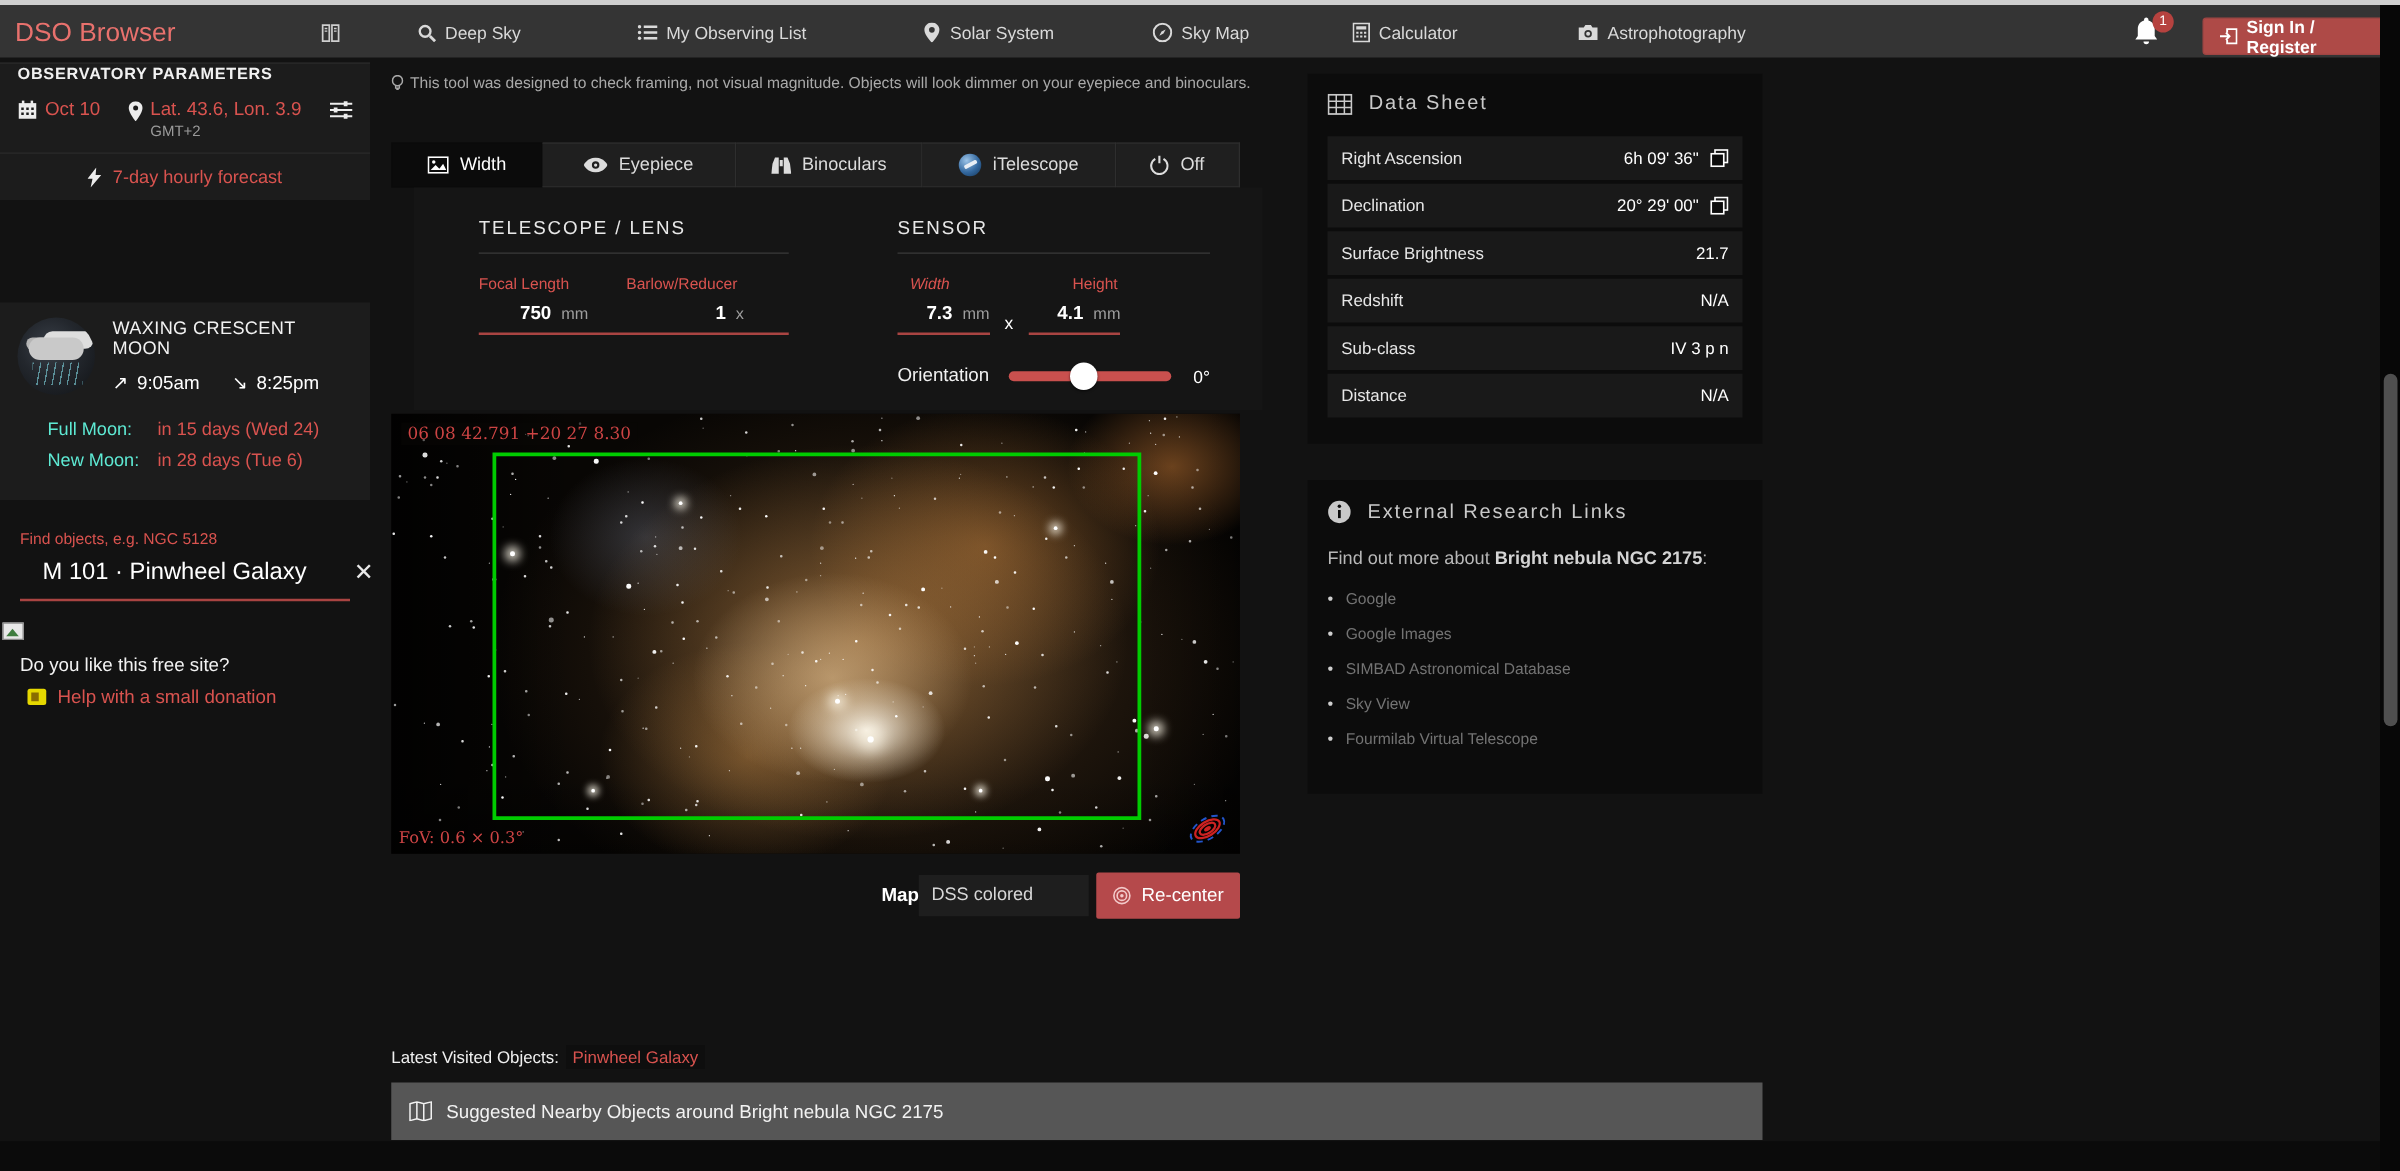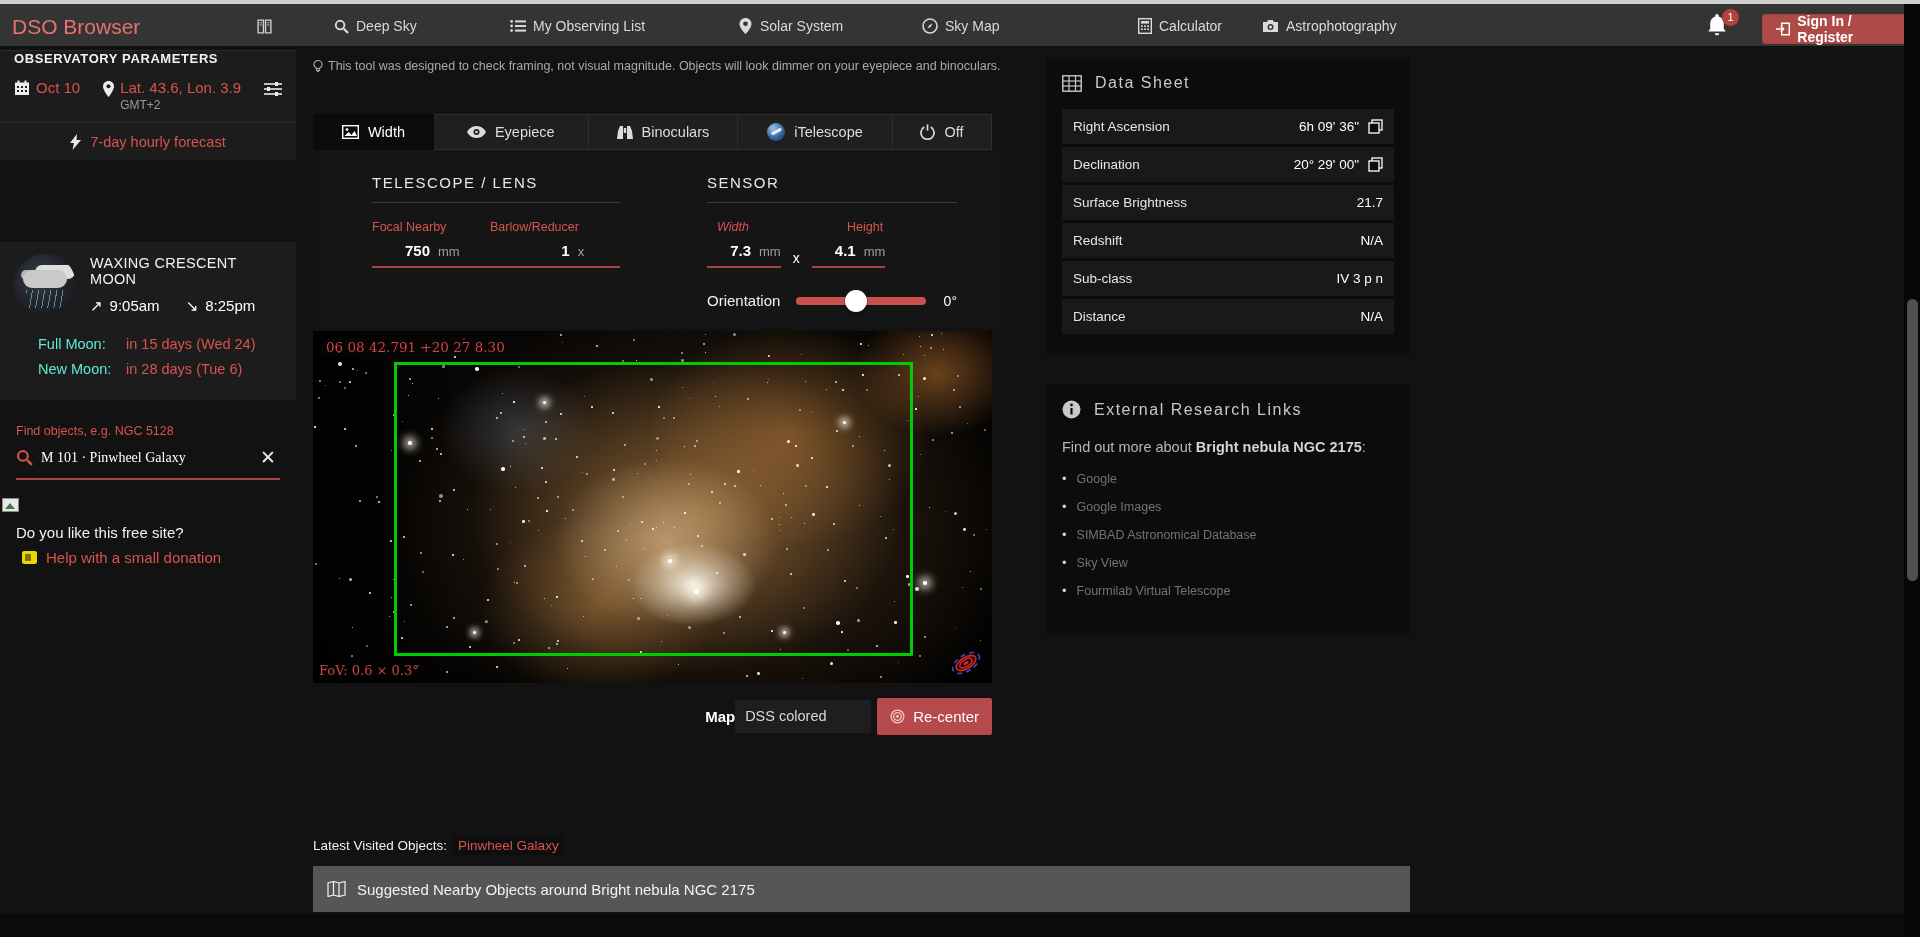--- a/index.html
+++ b/index.html
@@ -40,40 +40,40 @@
   .moon-times { display:flex; gap:26px; margin-top:10px; font-size:15px; color:#fff; }
   .moon-times .arrow { color:#fff; font-size:15px; margin-right:7px; }
   .moon-rows { margin-top:20px; margin-left:24px; font-size:14.5px; }
   .moon-rows .mrow { display:flex; margin-bottom:9px; }
   .moon-rows .mlab { color:#5eead4; width:88px; }
   .moon-rows .mval { color:#d9534f; }
 
   .search-block { left:0; top:424px; width:296px; padding:0 16px; }
   .search-hint { color:#d9534f; font-size:12.5px; }
   .search-row { display:flex; align-items:center; margin-top:8px; padding-bottom:9px; border-bottom:2px solid #a94442; }
-  .search-input { flex:1; background:transparent; border:none; outline:none; color:#fff; font-size:14px; font-family:Liberation Serif, serif; margin-left:8px; }
+  .search-input { flex:1; background:transparent; border:none; outline:none; color:#fff; font-size:19px; font-family:Liberation Sans, sans-serif; margin-left:18px; }
   .clear-x { color:#e8e8e8; font-size:19px; cursor:pointer; padding:0 4px; }
 
   .broken-img { left:2px; top:498px; width:17px; height:14px; border:1px solid #8a8a8a; background:#e8e8e8; position:absolute; }
   .broken-img:before { content:""; position:absolute; left:2px; bottom:2px; border-left:5px solid transparent; border-right:5px solid transparent; border-bottom:6px solid #3f7d3f; }
   .donate-q { left:16px; top:524px; color:#f2f2f2; font-size:15px; }
   .donate-link { left:22px; top:549px; display:flex; gap:9px; align-items:center; color:#d9534f; font-size:15px; cursor:pointer; }
   .hand-ic { width:15px; height:13px; background:#e6d800; border-radius:2px; position:relative; }
   .hand-ic:before { content:""; position:absolute; left:3px; top:3px; width:6px; height:7px; background:#8a6d00; }
 
   
   .notice { left:313px; top:56px; width:700px; color:#a9a9a9; font-size:12.5px; line-height:1.6; }
   .tabbar { left:313px; top:114px; width:679px; height:36px; display:flex; }
   .tab { display:flex; align-items:center; justify-content:center; gap:9px; font-size:14.5px; color:#dcdcdc; background:#1f1f1f; border:1px solid #2e2e2e; border-left:none; cursor:pointer; }
   .tab:first-child { border-left:1px solid #2e2e2e; }
   .tab.active { background:#0b0b0b; color:#fff; border-color:#0b0b0b; }
   .itel-ic { width:18px; height:18px; border-radius:50%; background:radial-gradient(circle at 35% 30%, #9cc4e8 0%, #33689f 55%, #133457 100%); position:relative; }
   .itel-ic:before { content:""; position:absolute; left:4px; top:7px; width:11px; height:3px; background:#e8eef5; transform:rotate(-28deg); border-radius:1px; }
 
-  .formcard { left:320px; top:150px; width:679px; height:178px; background:#151515; padding:24px 0 0 52px; }
+  .formcard { left:331px; top:150px; width:679px; height:178px; background:#151515; padding:24px 0 0 52px; }
   .form-cols { display:flex; }
   .fcol-left { width:248px; }
   .fcol-right { margin-left:87px; width:250px; }
   .sec-title { color:#e8e8e8; font-size:15px; letter-spacing:1.5px; padding-bottom:11px; border-bottom:1px solid #3a3a3a; }
   .flabels { display:flex; margin-top:17px; font-size:12.5px; color:#d9534f; }
   .finputs { display:flex; align-items:baseline; margin-top:8px; padding-bottom:7px; }
   .underline-red { border-bottom:2px solid #a94442; }
   .num-input { background:transparent; border:none; outline:none; color:#fff; font-size:15px; font-weight:bold; text-align:right; font-family:"Liberation Sans",sans-serif; }
   .unit { color:#9e9e9e; font-size:13px; margin-left:8px; }
   .sensor-pair { display:flex; align-items:flex-end; margin-top:8px; }
@@ -177,21 +177,21 @@
       </svg>
     <span>Solar System</span>
   </span>
   <span class="abs nav-item" style="left:922px;">
     <svg class="ic" width="16" height="16" viewBox="0 0 16 16">
         <circle cx="8" cy="8" r="7" fill="none" stroke="#d9d9d9" stroke-width="1.6"></circle>
         <path d="M10.5 5.5L8.8 8.8 5.5 10.5 7.2 7.2z" fill="#d9d9d9"></path>
       </svg>
     <span>Sky Map</span>
   </span>
-  <span class="abs nav-item" style="left:1138px;">
+  <span class="abs nav-item" style="left:1082px;">
     <svg class="ic" width="14" height="16" viewBox="0 0 14 16">
         <rect x="0.7" y="0.7" width="12.6" height="14.6" fill="none" stroke="#d9d9d9" stroke-width="1.4"></rect>
         <rect x="3" y="3" width="8" height="2.6" fill="#d9d9d9"></rect>
         <g fill="#d9d9d9">
           <rect x="3" y="7.4" width="1.8" height="1.6"></rect>
           <rect x="6.1" y="7.4" width="1.8" height="1.6"></rect>
           <rect x="9.2" y="7.4" width="1.8" height="1.6"></rect>
           <rect x="3" y="10.4" width="1.8" height="1.6"></rect>
           <rect x="6.1" y="10.4" width="1.8" height="1.6"></rect>
           <rect x="9.2" y="10.4" width="1.8" height="1.6"></rect>
@@ -363,21 +363,21 @@
       </svg>
     <span>Off</span>
   </div>
 </div>
 
 <div class="abs formcard">
   <div class="form-cols">
     <div class="fcol-left">
       <div class="sec-title">TELESCOPE / LENS</div>
       <div class="flabels">
-        <span style="width:118px;">Focal Nearby</span>
+        <span style="width:118px;">Focal Length</span>
         <span>Barlow/Reducer</span>
       </div>
       <div class="finputs underline-red">
         <input class="num-input" style="width: 58px;" value="750">
         <span class="unit">mm</span>
         <input class="num-input" style="width: 110px;" value="1">
         <span class="unit">x</span>
       </div>
     </div>
     <div class="fcol-right">

